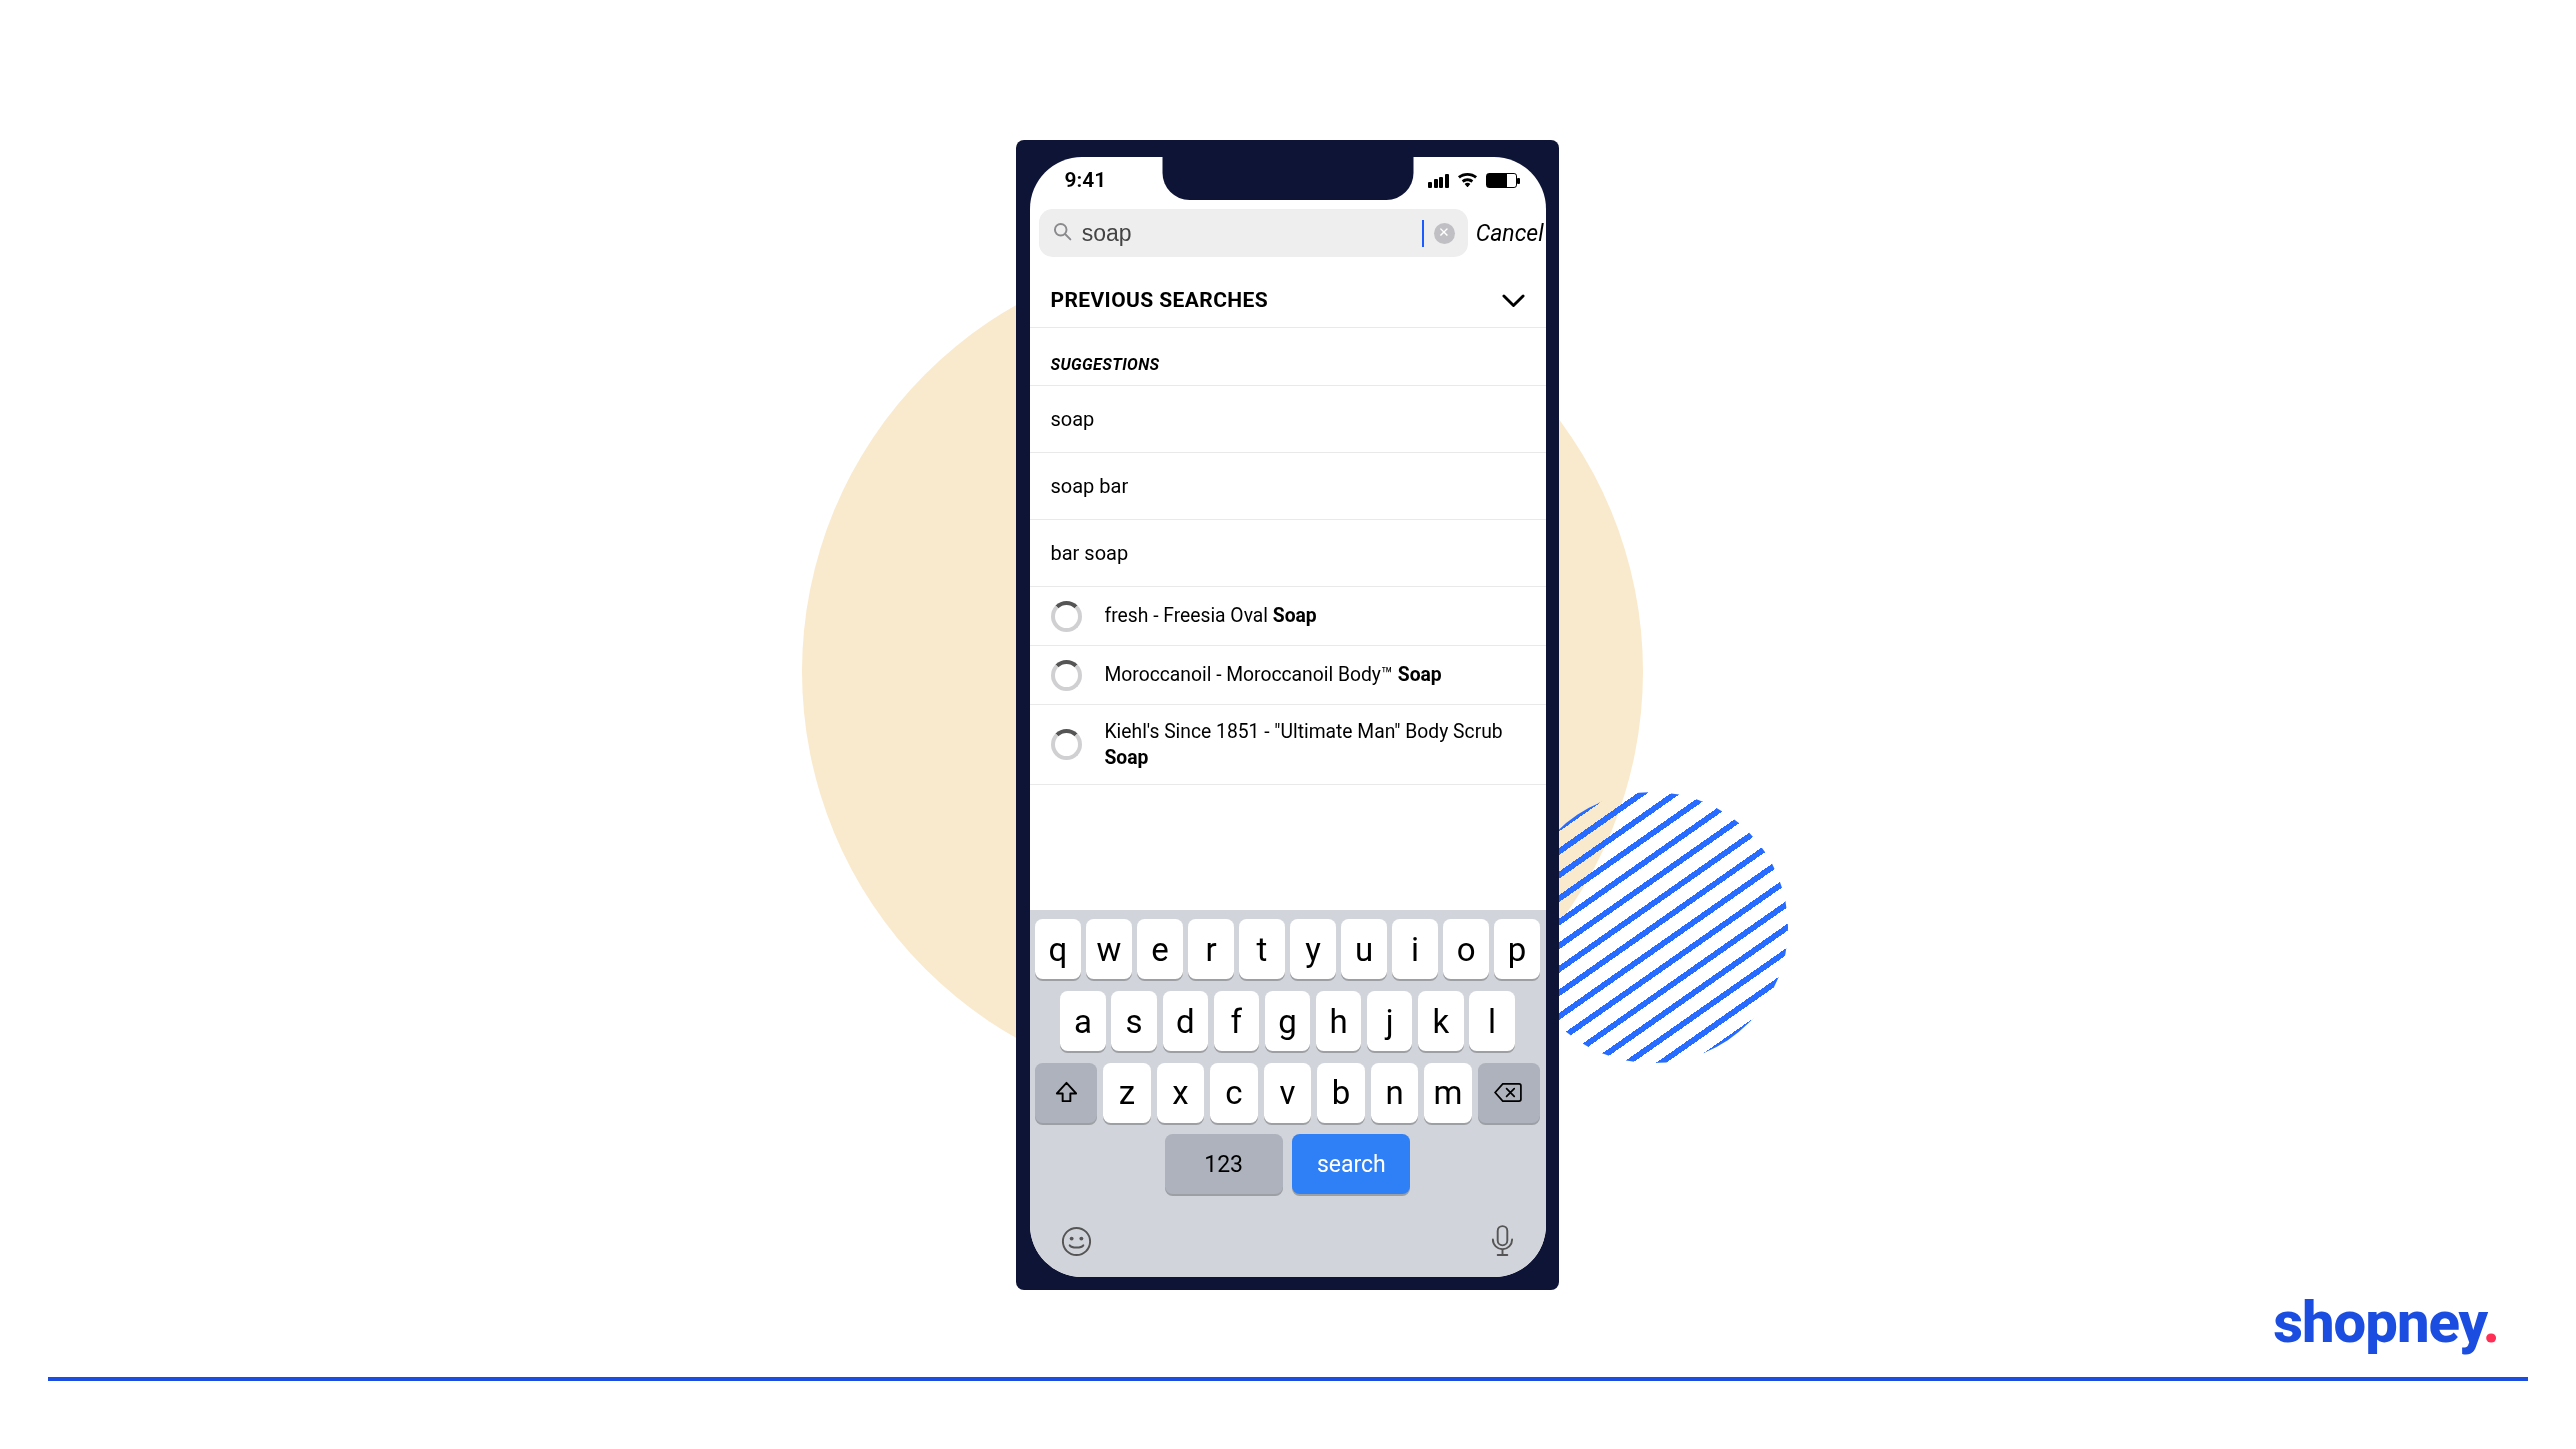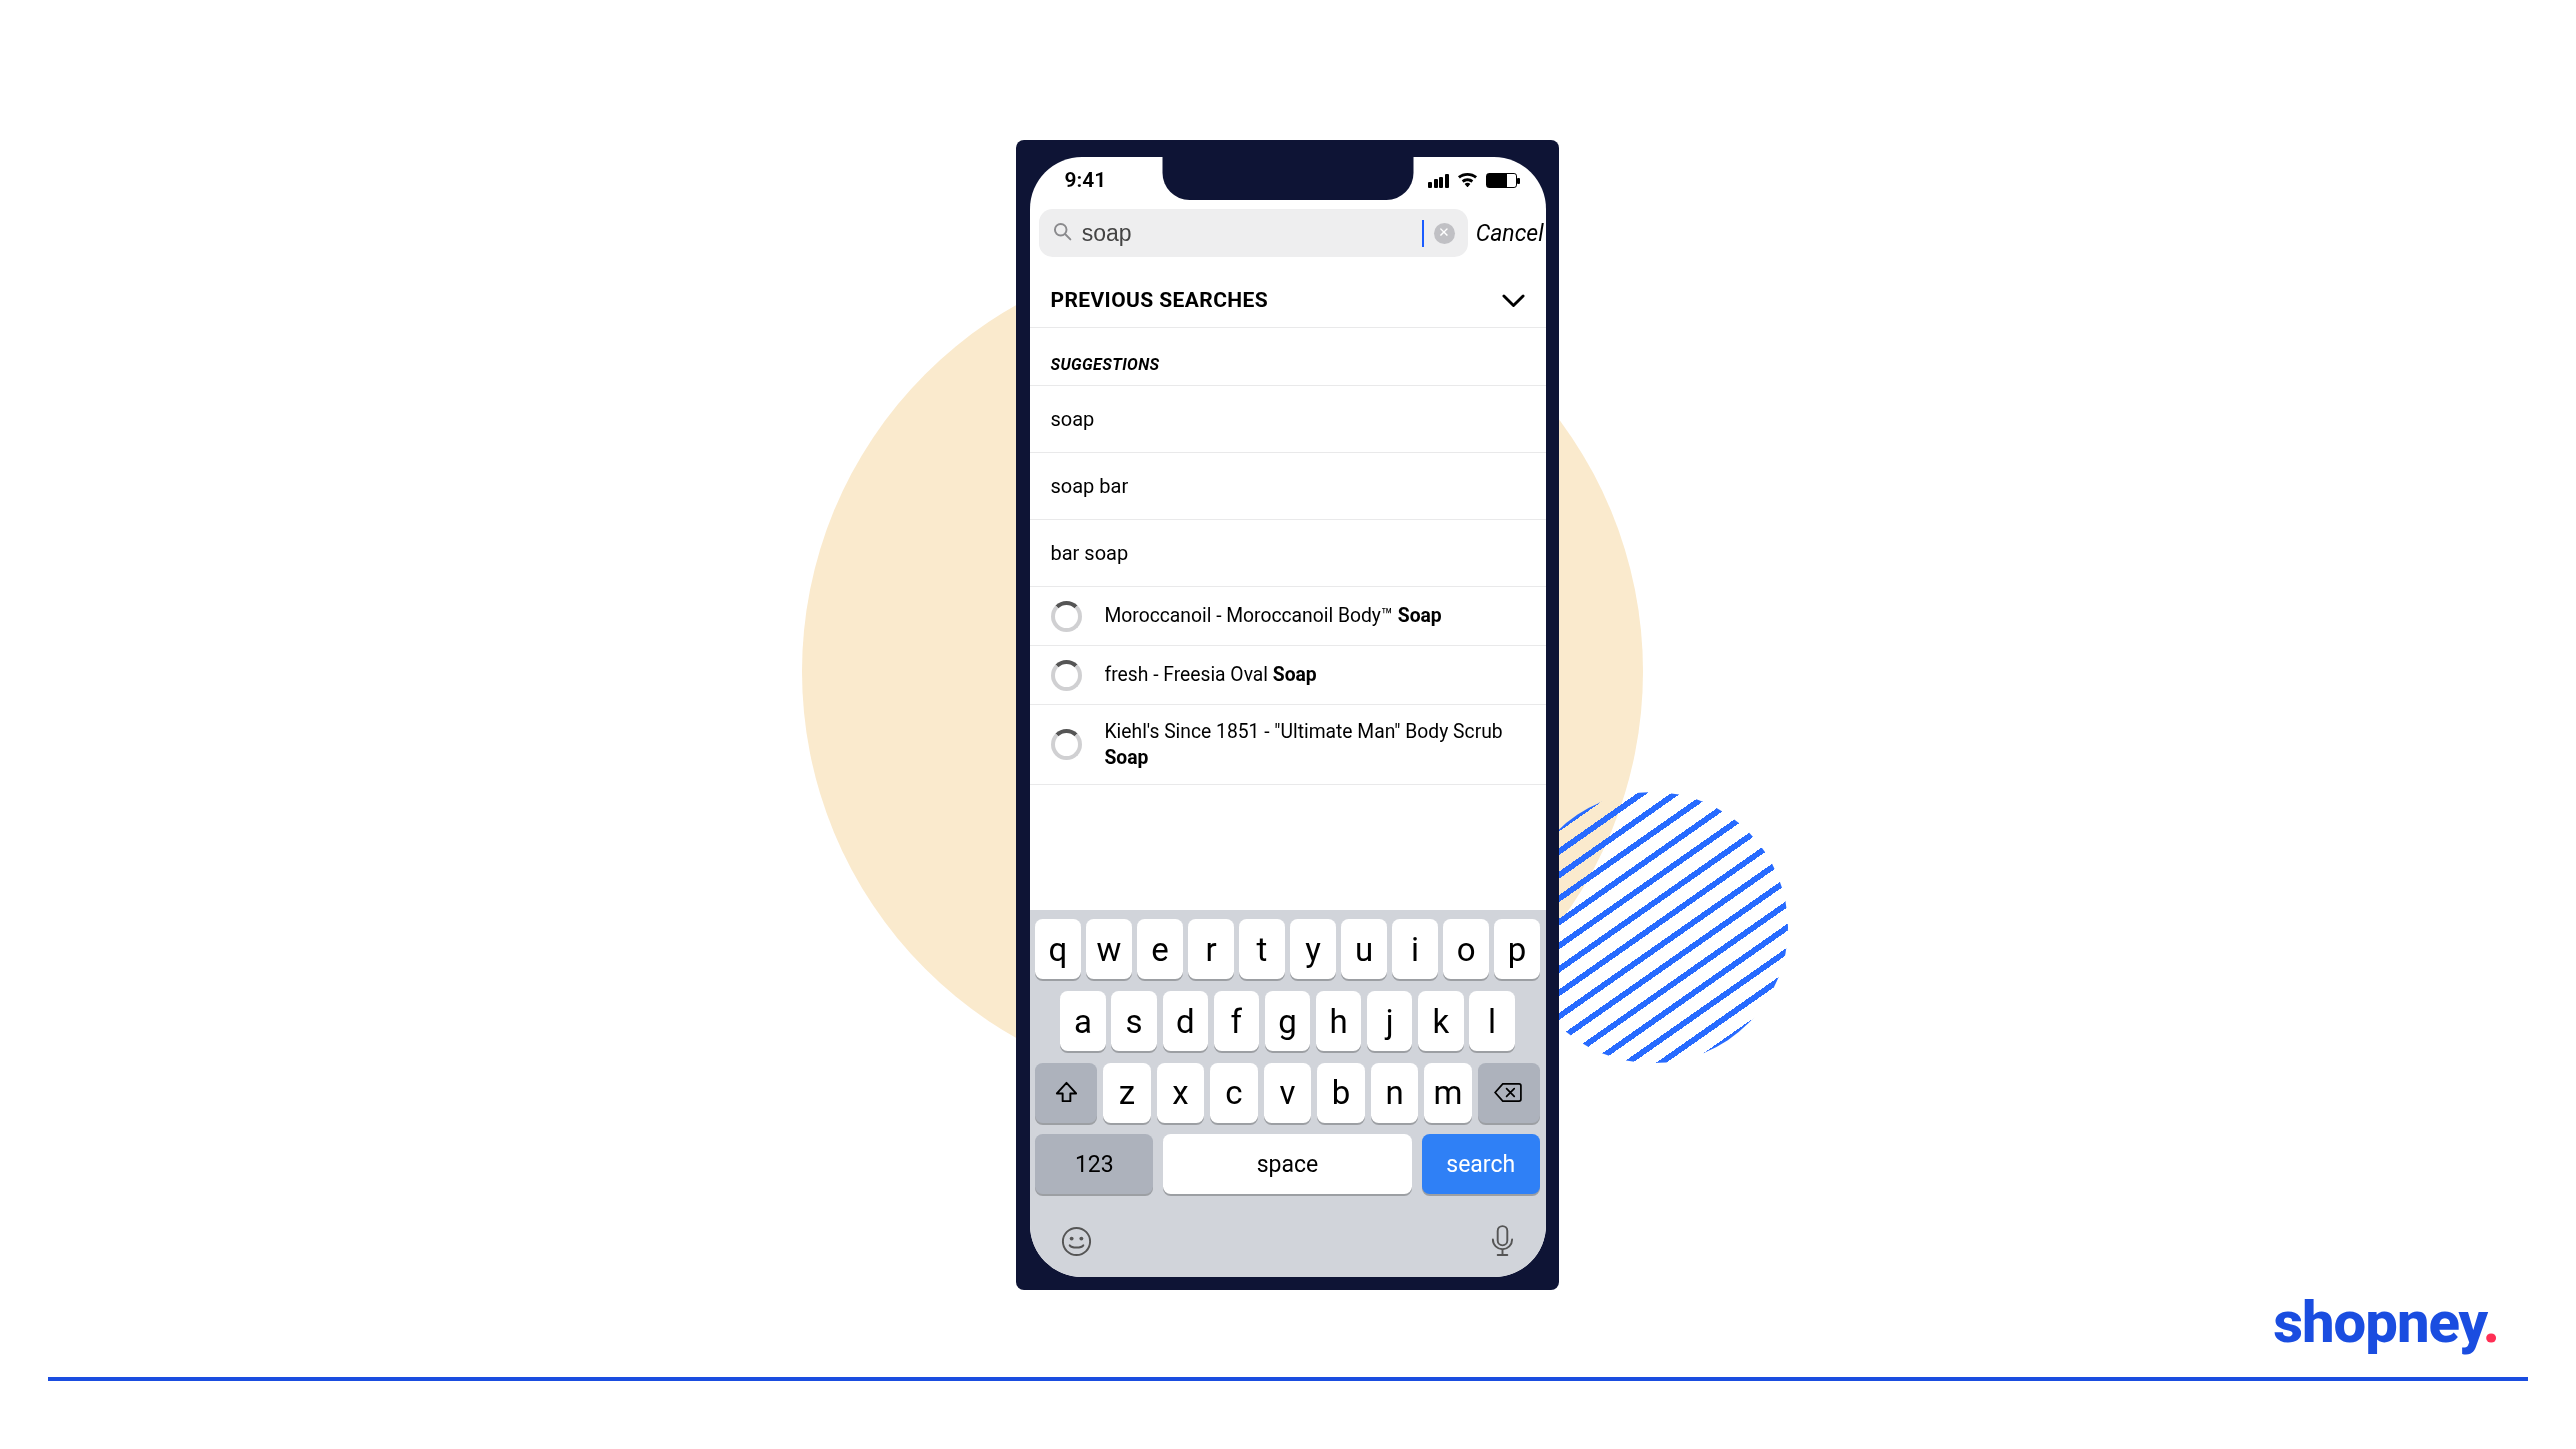--- a/index.html
+++ b/index.html
@@ -297,27 +297,27 @@
       <div class="section-title">SUGGESTIONS</div>
 
       <div class="sugg-list">
         <div class="sugg-item">soap</div>
         <div class="sugg-item">soap bar</div>
         <div class="sugg-item">bar soap</div>
 
         <div class="prod-item">
           <span class="spinner"></span>
           <span class="label">
-            <span>Moroccanoil - Moroccanoil Body™ </span><b>Soap</b><span></span>
+            <span>fresh - Freesia Oval </span><b>Soap</b><span></span>
           </span>
         </div>
         <div class="prod-item">
           <span class="spinner"></span>
           <span class="label">
-            <span>fresh - Freesia Oval </span><b>Soap</b><span></span>
+            <span>Moroccanoil - Moroccanoil Body™ </span><b>Soap</b><span></span>
           </span>
         </div>
         <div class="prod-item">
           <span class="spinner"></span>
           <span class="label">
             <span>Kiehl's Since 1851 - "Ultimate Man" Body Scrub </span><b>Soap</b><span></span>
           </span>
         </div>
       </div>
 
@@ -360,21 +360,20 @@
           <div class="key">m</div>
           <div class="key util">
             <svg width="29" height="21" viewBox="0 0 30 22">
                 <path d="M9 2h17a2 2 0 0 1 2 2v14a2 2 0 0 1-2 2H9l-8-9 8-9z" fill="none" stroke="#000" stroke-width="1.8"></path>
                 <path d="M13 7l8 8M21 7l-8 8" stroke="#000" stroke-width="1.8" stroke-linecap="round"></path>
               </svg>
           </div>
         </div>
         <div class="krow r4">
           <div class="key num">123</div>
-          <div class="key space">space</div>
           <div class="key search">search</div>
         </div>
         <div class="kb-footer">
           <span>
             <svg width="33" height="33" viewBox="0 0 34 34">
                 <circle cx="17" cy="17" r="14" fill="none" stroke="#555" stroke-width="2"></circle>
                 <circle cx="12" cy="14" r="2" fill="#555"></circle>
                 <circle cx="22" cy="14" r="2" fill="#555"></circle>
                 <path d="M10 21c2 3 12 3 14 0" fill="none" stroke="#555" stroke-width="2" stroke-linecap="round"></path>
               </svg>

